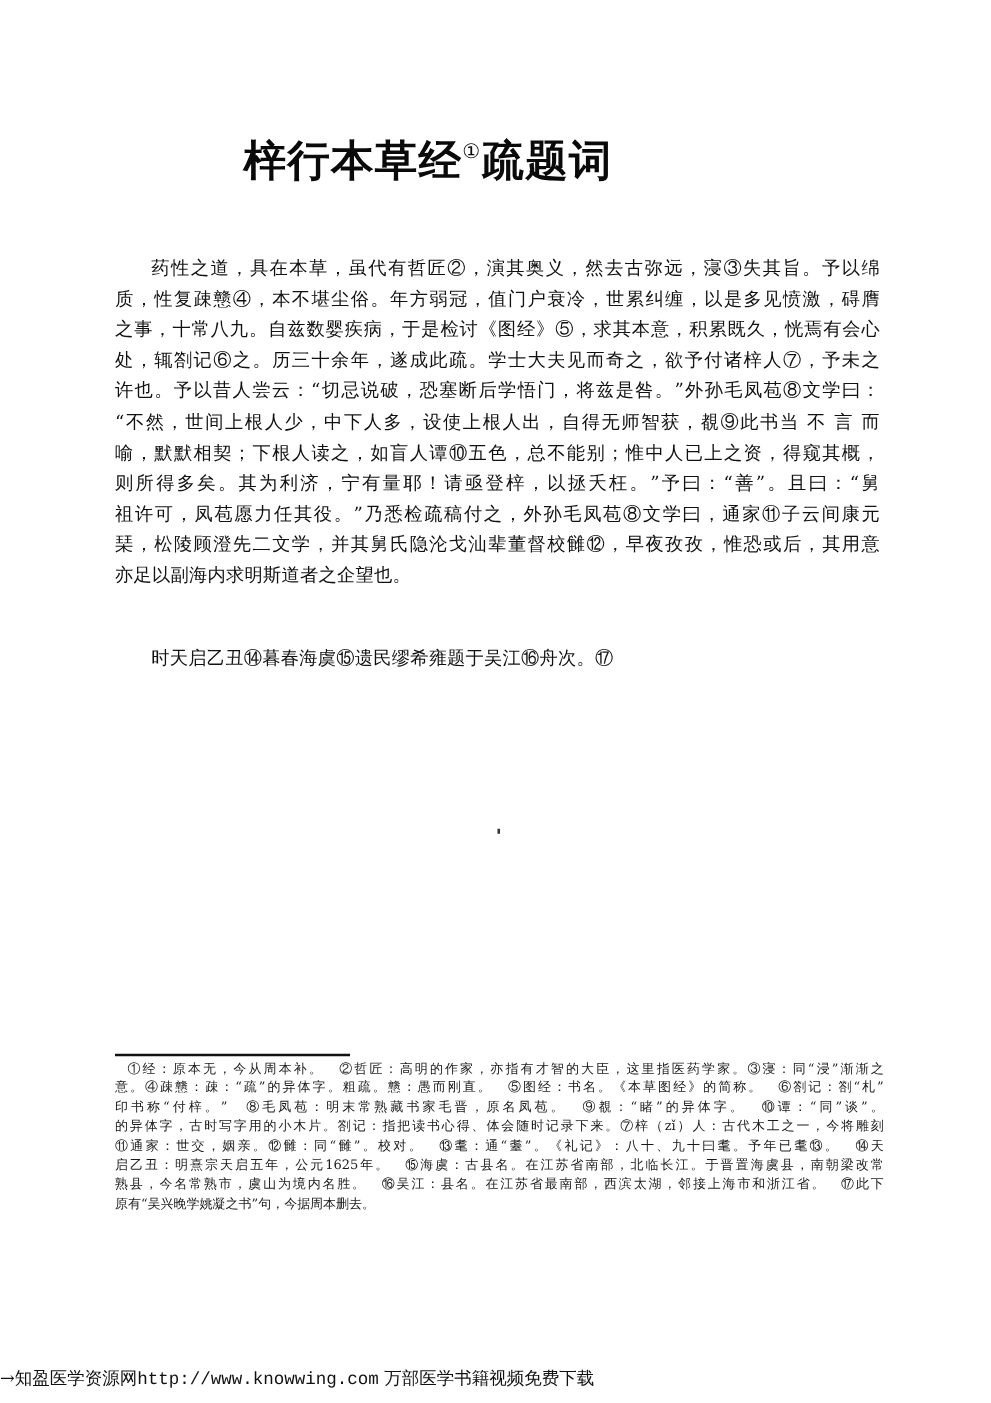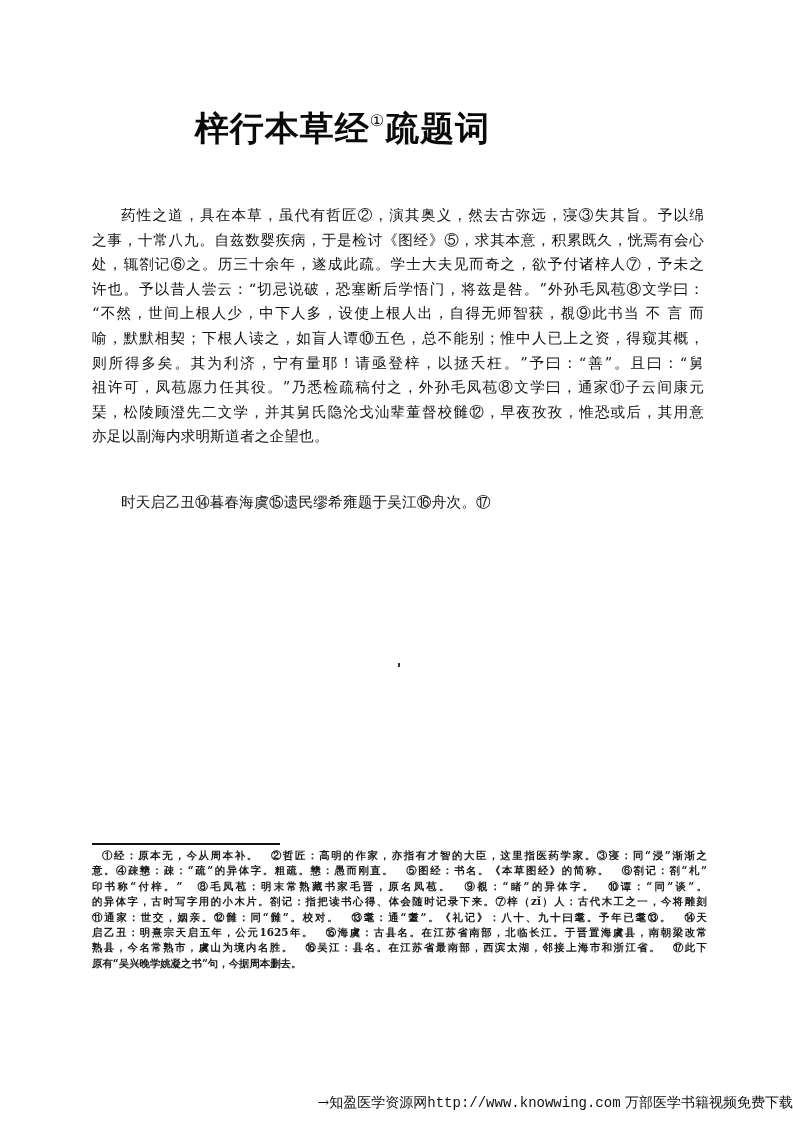--- a/index.html
+++ b/index.html
@@ -11,34 +11,35 @@
   .body { position: absolute; top: 203px; left: 92px; width: 612px; }
   .line { height: 24.6px; line-height: 24.6px; font-size: 14.6px; white-space: nowrap;
           text-align: justify; text-align-last: justify; letter-spacing: 0.2px; }
   .line.last { text-align-last: left; }
   .line.indent { padding-left: 29px; }
   .line.sig { padding-left: 29px; text-align-last: left; margin-top: 41px; }
   .mark { position: absolute; top: 663px; left: 398px; width: 2px; height: 4px; background: #333; }
   .rule { position: absolute; top: 843px; left: 92px; width: 188px; height: 2px; background: #111; }
   .notes { position: absolute; top: 848px; left: 92px; width: 615px; }
   .nline { height: 15.4px; line-height: 15.4px; font-size: 10.4px; white-space: nowrap;
-           text-align: justify; text-align-last: justify; color: #1a1a1a; font-weight: bold; }
+           text-align: justify; text-align-last: justify; color: #1a1a1a; }
   .nline.first { padding-left: 10px; }
   .nline.last { text-align-last: left; }
-  .footer { position: absolute; top: 1094px; left: 0; width: 793px; text-align: right;
+  .footer { position: absolute; top: 1094px; left: 0; width: 793px; text-align: left;
             font-size: 14px; color: #111; font-family: "DejaVu Serif", serif; }
   .footer .url { font-family: "Liberation Mono", "DejaVu Sans Mono", monospace; }
 </style>
 </head>
 <body>
 
 <div class="title"><span>梓行本草经</span><sup>①</sup><span>疏题词</span></div>
 
 <div class="body">
   <div class="line indent">药性之道，具在本草，虽代有哲匠②，演其奥义，然去古弥远，寖③失其旨。予以绵</div>
+  <div class="line">质，性复疎戆④，本不堪尘俗。年方弱冠，值门户衰冷，世累纠缠，以是多见愤激，碍膺</div>
   <div class="line">之事，十常八九。自兹数婴疾病，于是检讨《图经》⑤，求其本意，积累既久，恍焉有会心</div>
   <div class="line">处，辄劄记⑥之。历三十余年，遂成此疏。学士大夫见而奇之，欲予付诸梓人⑦，予未之</div>
   <div class="line">许也。予以昔人尝云：“切忌说破，恐塞断后学悟门，将兹是咎。”外孙毛凤苞⑧文学曰：</div>
   <div class="line">“不然，世间上根人少，中下人多，设使上根人出，自得无师智获，覩⑨此书当 不 言 而</div>
   <div class="line">喻，默默相契；下根人读之，如盲人谭⑩五色，总不能别；惟中人已上之资，得窥其概，</div>
   <div class="line">则所得多矣。其为利济，宁有量耶！请亟登梓，以拯夭枉。”予曰：“善”。且曰：“舅</div>
   <div class="line">祖许可，凤苞愿力任其役。”乃悉检疏稿付之，外孙毛凤苞⑧文学曰，通家⑪子云间康元</div>
   <div class="line">琹，松陵顾澄先二文学，并其舅氏隐沦戈汕辈董督校雠⑫，早夜孜孜，惟恐或后，其用意</div>
   <div class="line last">亦足以副海内求明斯道者之企望也。</div>
   <div class="line sig">时天启乙丑⑭暮春海虞⑮遗民缪希雍题于吴江⑯舟次。⑰</div>

